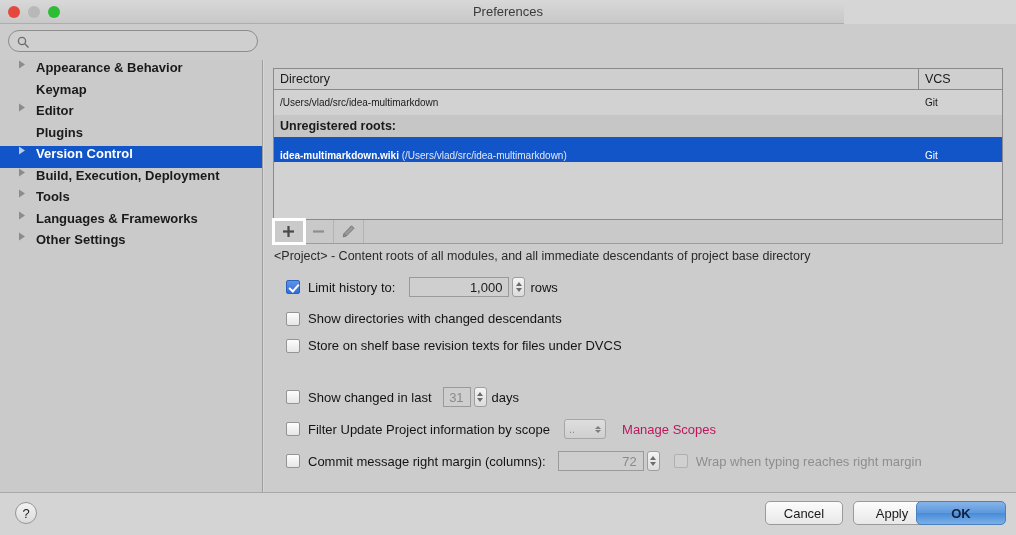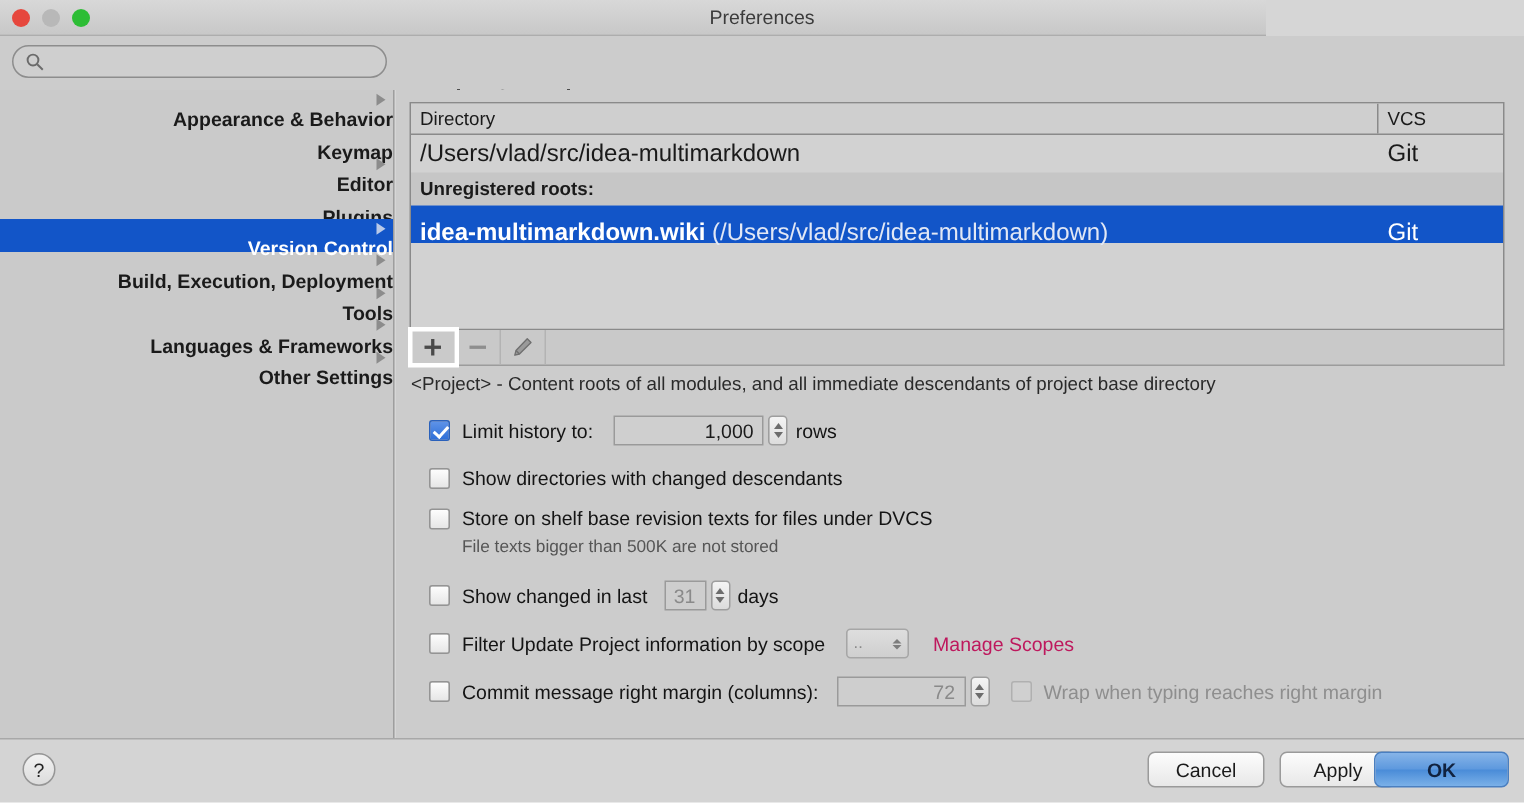--- a/index.html
+++ b/index.html
@@ -125,25 +125,24 @@
     width: 263px; height: 432px;
     background: #cacaca;
     border-right: 1px solid #9e9e9e;
     box-sizing: border-box;
     overflow: hidden;
   }
   .side-item {
     position: relative;
     height: 21.5px;
     display: flex;
-    align-items: flex-end;
+    align-items: flex-start;
     padding-left: 18px;
     box-sizing: border-box;
     cursor: default;
-    flex-direction: column;
   }
   .side-item .arrow {
     width: 12px;
     display: flex;
     align-items: center;
     justify-content: flex-start;
     flex: 0 0 12px;
   }
   .side-item .arrow svg { display: block; }
   .side-item .label {
@@ -194,21 +193,21 @@
   .th.vcs { flex: 1; }
 
   .tbl-row {
     display: flex;
     height: 25px;
     align-items: center;
     box-sizing: border-box;
     background: #d2d2d2;
   }
   .tbl-row .cell {
-    font-size: 16px;
+    font-size: 10px;
     color: #1a1a1a;
     padding-left: 6px;
     box-sizing: border-box;
     white-space: nowrap;
     overflow: hidden;
   }
   .cell.dir { width: 645px; }
   .cell.vcs { flex: 1; }
 
   .tbl-row.group {
@@ -614,21 +613,20 @@
 
     <div class="opt-row" style="left:22px; top:251px;">
       <span class="cb"></span>
       <span class="opt-label">Show directories with changed descendants</span>
     </div>
 
     <div class="opt-row" style="left:22px; top:278px;">
       <span class="cb"></span>
       <span class="opt-label">Store on shelf base revision texts for files under DVCS</span>
     </div>
-    <div class="opt-sub" style="left:44px; top:299px;">File texts bigger than 500K are not stored</div>
 
     <div class="opt-row" style="left:22px; top:327px;">
       <span class="cb"></span>
       <span class="opt-label">Show changed in last</span>
       <span class="numfield disabled" style="width:28px; margin-left:11px;">31</span>
       <span class="spinner">
         <span class="sp-up"></span>
         <span class="sp-dn"></span>
       </span>
       <span class="opt-label" style="margin-left:5px;">days</span>

